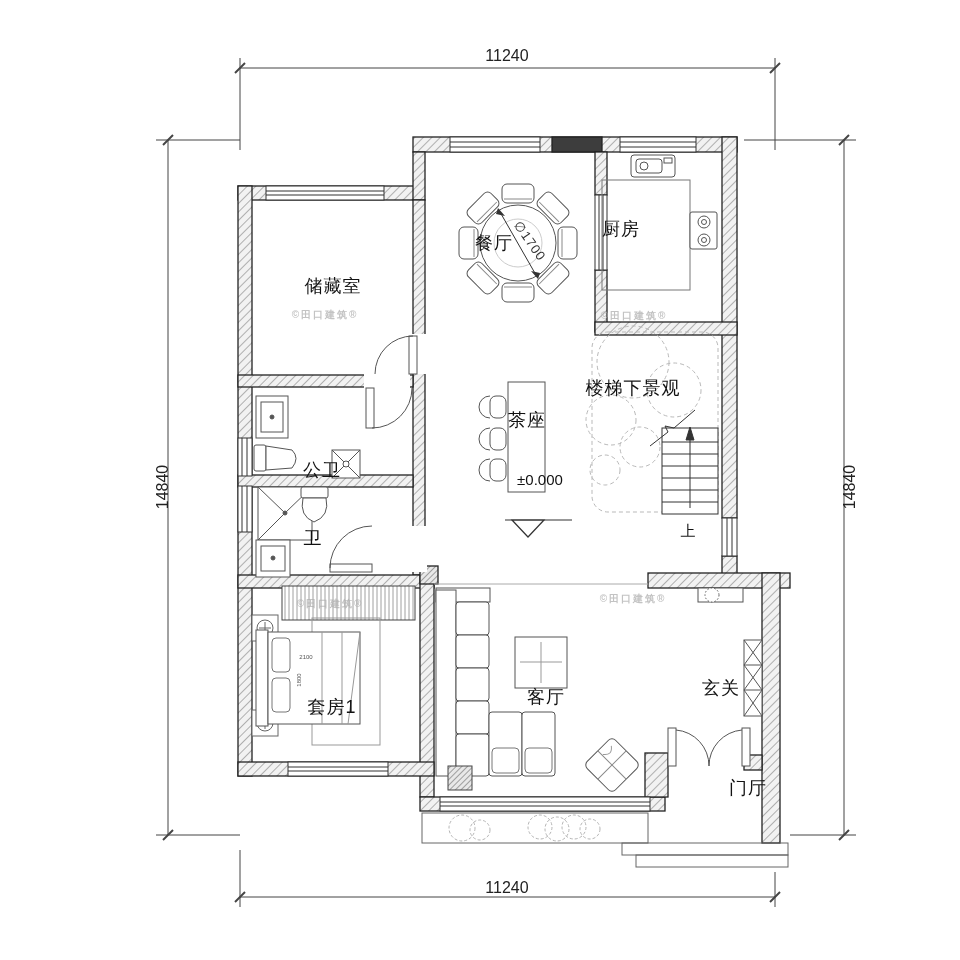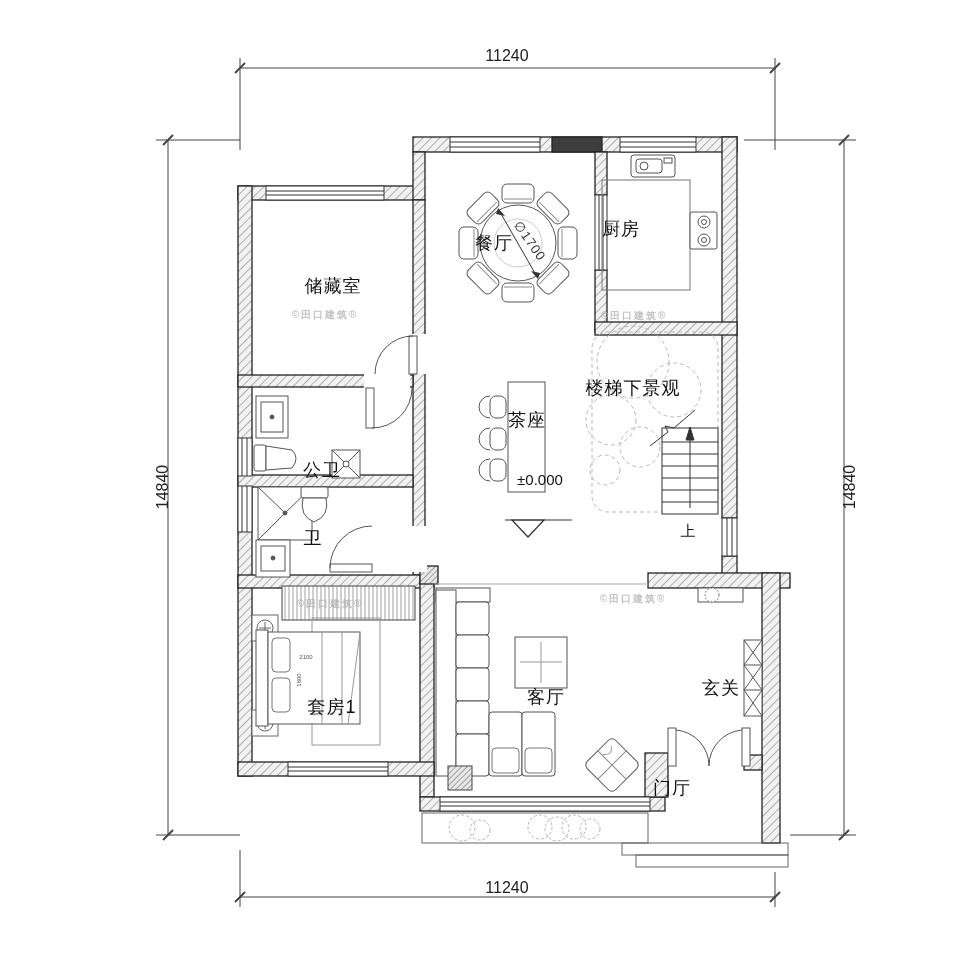--- a/index.html
+++ b/index.html
@@ -403,21 +403,21 @@
   <div class="lbl" style="left:494px;top:243px;">餐厅</div>
   <div class="lbl" style="left:621px;top:229px;">厨房</div>
   <div class="lbl" style="left:333px;top:286px;">储藏室</div>
   <div class="lbl" style="left:322px;top:422px;margin-top:48px;">公卫</div>
   <div class="lbl" style="left:313px;top:538px;">卫</div>
   <div class="lbl" style="left:527px;top:420px;">茶座</div>
   <div class="lbl" style="left:633px;top:388px;">楼梯下景观</div>
   <div class="lbl" style="left:332px;top:707px;">套房1</div>
   <div class="lbl" style="left:546px;top:697px;">客厅</div>
   <div class="lbl" style="left:721px;top:688px;">玄关</div>
-  <div class="lbl" style="left:672px;top:788px;">门厅</div>
+  <div class="lbl" style="left:748px;top:788px;">门厅</div>
 
   <div class="lbl small" style="left:688px;top:531px;">上</div>
   <div class="lbl small" style="left:540px;top:479px;">±0.000</div>
   <div class="lbl rot55" style="left:530px;top:241px;">∅1700</div>
   <div class="lbl tiny" style="left:306px;top:657px;">2100</div>
   <div class="lbl tiny rot90" style="left:299px;top:680px;">1800</div>
 
   <div class="lbl dim" style="left:507px;top:56px;">11240</div>
   <div class="lbl dim" style="left:507px;top:888px;">11240</div>
   <div class="lbl dim rot90" style="left:163px;top:487px;">14840</div>

